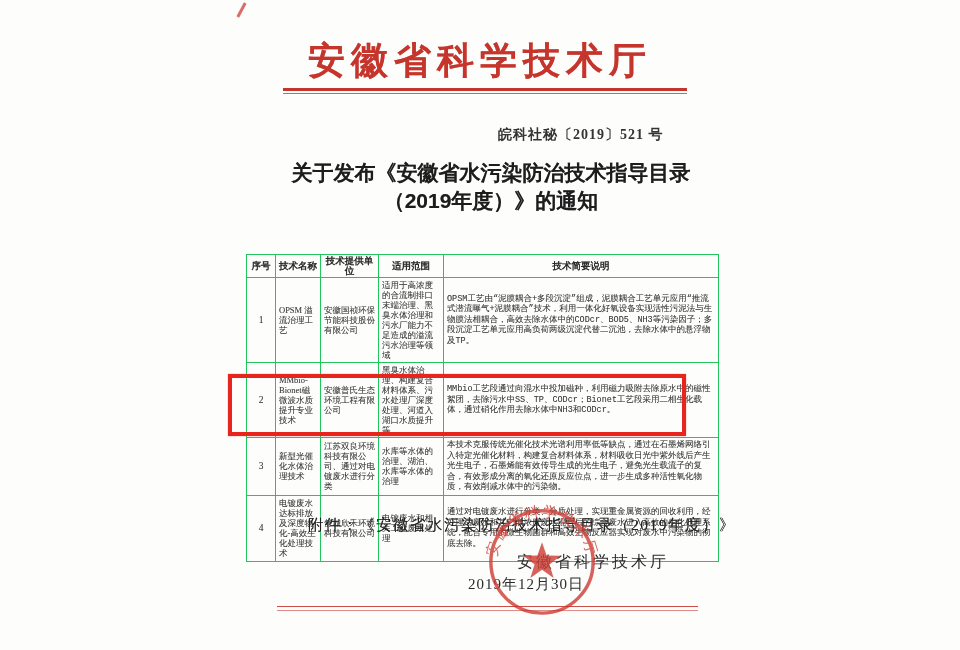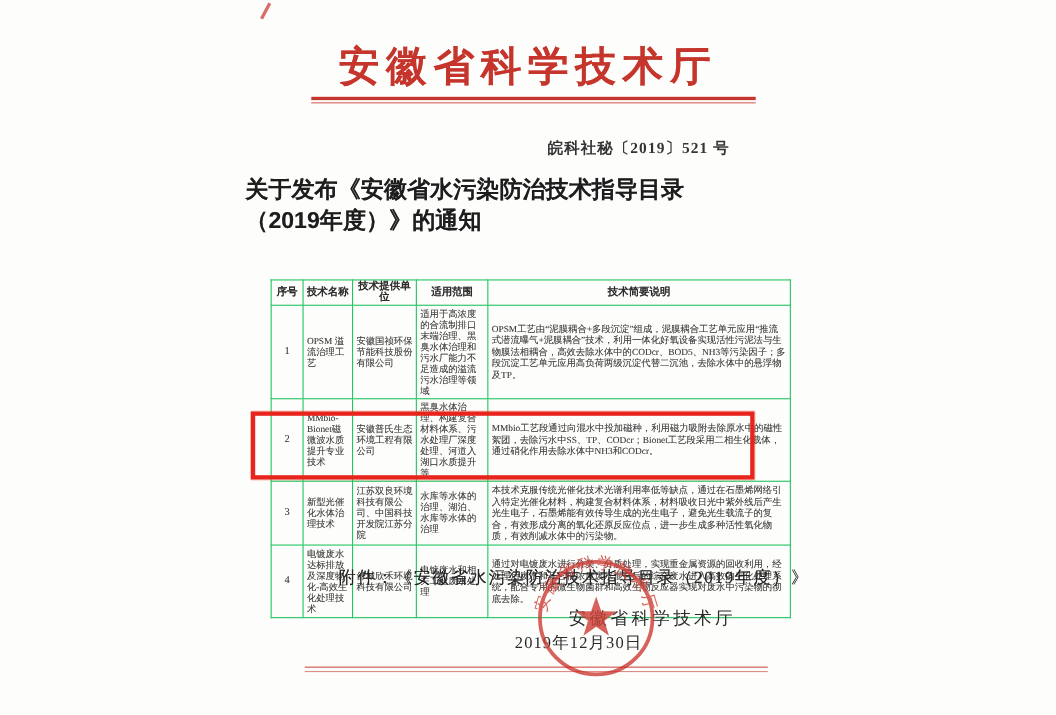--- a/index.html
+++ b/index.html
@@ -24,21 +24,21 @@
   .corner-mark{
     left:240px;top:2px;width:3px;height:16px;background:#cf4a42;
     transform:rotate(28deg);opacity:.8;
   }
 
   .doc-number{
     left:498px;top:126px;font-size:14px;color:#343434;letter-spacing:1px;font-weight:bold;
   }
 
   .notice-title{
-    left:223px;top:159px;width:480px;
+    left:251px;top:159px;width:480px;text-align:center;
     font-family:"Liberation Sans","DejaVu Sans",sans-serif;
     font-size:21px;font-weight:bold;line-height:28px;color:#1d1d1d;
     text-shadow:0 0 .5px rgba(0,0,0,.45);
   }
 
   
   table.catalog{
     left:246px;top:254px;width:472px;position:absolute;
     border-collapse:collapse;table-layout:fixed;
     font-size:8.5px;line-height:10px;color:#3f3f3f;
@@ -48,21 +48,21 @@
     border:1px solid #22c55e;padding:2px 3px;vertical-align:middle;
     overflow:hidden;
   }
   table.catalog th{
     font-weight:bold;font-size:9.5px;color:#2c2c2c;text-align:center;
     height:14px;padding:1px 2px;
   }
   td.c-no{text-align:center;font-size:9.5px;}
   td.c-name,td.c-prov{text-align:left;}
   td.c-scope,td.c-sum{vertical-align:top;text-align:left;}
-  td.c-sum{line-height:10.5px;}
+  td.c-sum{line-height:10.5px;font-family:Liberation Mono, monospace;}
   tr.r1{height:60px;} tr.r2{height:48px;} tr.r3{height:57px;} tr.r4{height:66px;}
   col.w-no{width:29px;} col.w-name{width:45px;} col.w-prov{width:58px;}
   col.w-scope{width:65px;} col.w-sum{width:275px;}
 
   
   .highlight-box{
     left:228px;top:374px;width:458px;height:62px;
     border:4px solid #e8251d;box-sizing:border-box;
     box-shadow:0 0 1px rgba(232,37,29,.7);
     pointer-events:none;
@@ -133,21 +133,21 @@
     <tr class="r2">
       <td class="c-no">2</td>
       <td class="c-name">MMbio-Bionet磁微波水质提升专业技术</td>
       <td class="c-prov">安徽普氏生态环境工程有限公司</td>
       <td class="c-scope">黑臭水体治理、构建复合材料体系、污水处理厂深度处理、河道入湖口水质提升等</td>
       <td class="c-sum">MMbio工艺段通过向混水中投加磁种，利用磁力吸附去除原水中的磁性絮团，去除污水中SS、TP、CODcr；Bionet工艺段采用二相生化载体，通过硝化作用去除水体中NH3和CODcr。</td>
     </tr>
     <tr class="r3">
       <td class="c-no">3</td>
       <td class="c-name">新型光催化水体治理技术</td>
-      <td class="c-prov">江苏双良环境科技有限公司、中国科技开发院江苏分院</td>
+      <td class="c-prov">江苏双良环境科技有限公司、通过对电镀废水进行分类</td>
       <td class="c-scope">水库等水体的治理、湖泊、水库等水体的治理</td>
       <td class="c-sum">本技术克服传统光催化技术光谱利用率低等缺点，通过在石墨烯网络引入特定光催化材料，构建复合材料体系，材料吸收日光中紫外线后产生光生电子，石墨烯能有效传导生成的光生电子，避免光生载流子的复合，有效形成分离的氧化还原反应位点，进一步生成多种活性氧化物质，有效削减水体中的污染物。</td>
     </tr>
     <tr class="r4">
       <td class="c-no">4</td>
       <td class="c-name">电镀废水达标排放及深度物化-高效生化处理技术</td>
       <td class="c-prov">舒城欣禾环境科技有限公司</td>
       <td class="c-scope">电镀废水和相关工业废水处理</td>
       <td class="c-sum">通过对电镀废水进行分类、分质处理，实现重金属资源的回收利用，经处理后废水和其它低浓度废水混合后的综合废水进入高效的生化处理系统，配合专用的微生物菌群和高效生物反应器实现对废水中污染物的彻底去除。</td>
     </tr>

